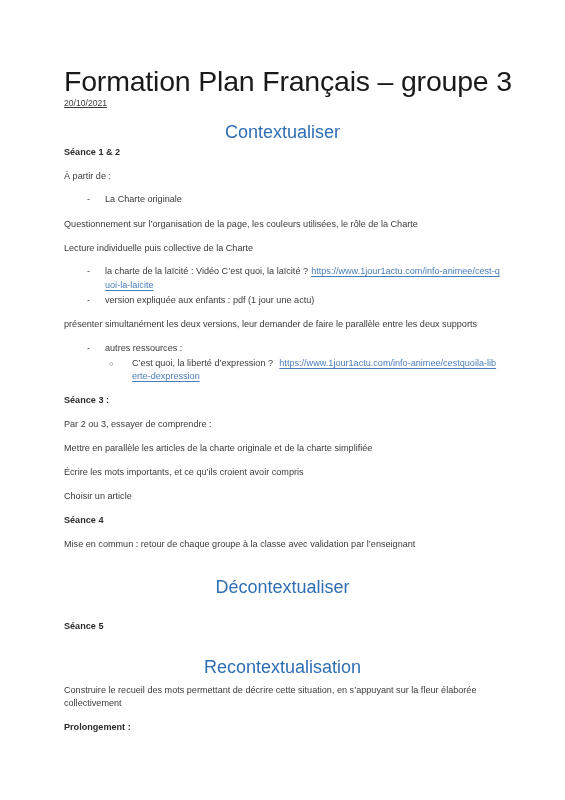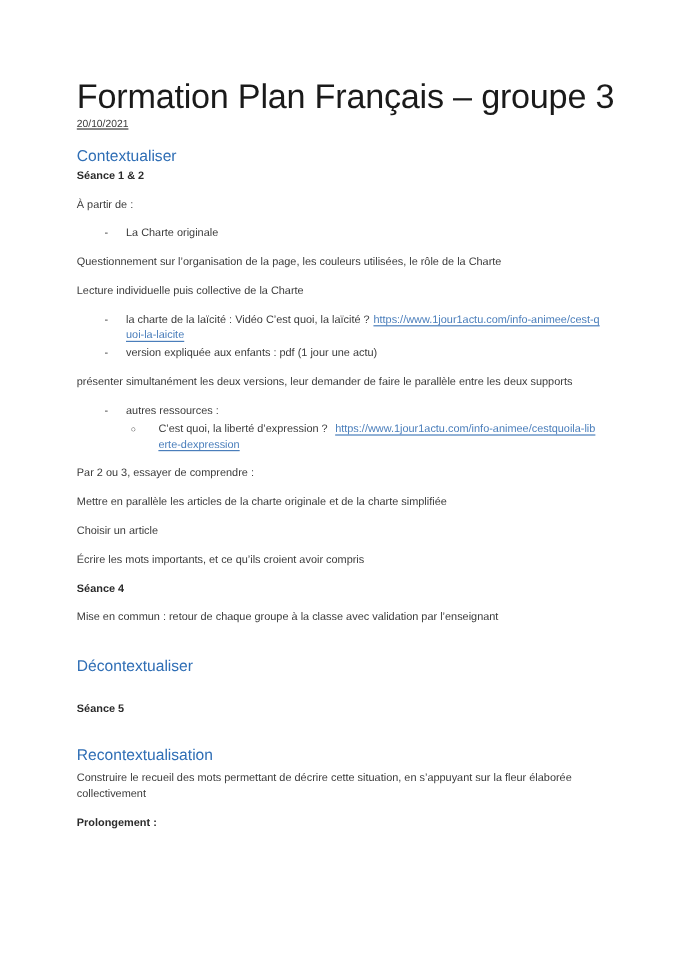--- a/index.html
+++ b/index.html
@@ -40,25 +40,26 @@
     font-size: 8.6px;
     line-height: 1.3;
     color: #3b3b3b;
     margin: 0 0 13px 0;
     text-decoration: underline;
   }
 
   
   .h1 {
     font-family: "Liberation Sans", sans-serif;
-    font-size: 13px;
+    font-size: 18px;
     font-weight: 400;
     line-height: 1.18;
     color: #2f6eb5;
     margin: 0 0 2px 0;
+    text-align: center;
   }
   .h1.spaced-top {
     margin-top: 26px;
   }
   .h1.deco {
     margin-bottom: 22px;
   }
   .h1.reco {
     margin-top: 24px;
     margin-bottom: 6px;
@@ -178,24 +179,25 @@
       <span>autres ressources :</span>
       <ul class="lvl2">
         <li>
           <span class="marker">○</span>
           <span>C’est quoi, la liberté d’expression ?</span><span class="nbsp-gap">&nbsp; </span><a class="doclink" href="#">https://www.1jour1actu.com/info-animee/cestquoila-liberte-dexpression</a>
         </li>
       </ul>
     </li>
   </ul>
 
+  <p class="p bold">Séance 3 :</p>
   <p class="p">Par 2 ou 3, essayer de comprendre :</p>
   <p class="p">Mettre en parallèle les articles de la charte originale et de la charte simplifiée</p>
+  <p class="p">Écrire les mots importants, et ce qu’ils croient avoir compris</p>
   <p class="p">Choisir un article</p>
-  <p class="p">Écrire les mots importants, et ce qu’ils croient avoir compris</p>
   <p class="p bold">Séance 4</p>
   <p class="p">Mise en commun : retour de chaque groupe à la classe avec validation par l’enseignant</p>
 
   <h2 class="h1 spaced-top deco">Décontextualiser</h2>
   <p class="p bold">Séance 5</p>
 
   <h2 class="h1 reco">Recontextualisation</h2>
   <p class="p">Construire le recueil des mots permettant de décrire cette situation, en s’appuyant sur la fleur élaborée collectivement</p>
   <p class="p bold last">Prolongement :</p>
 

